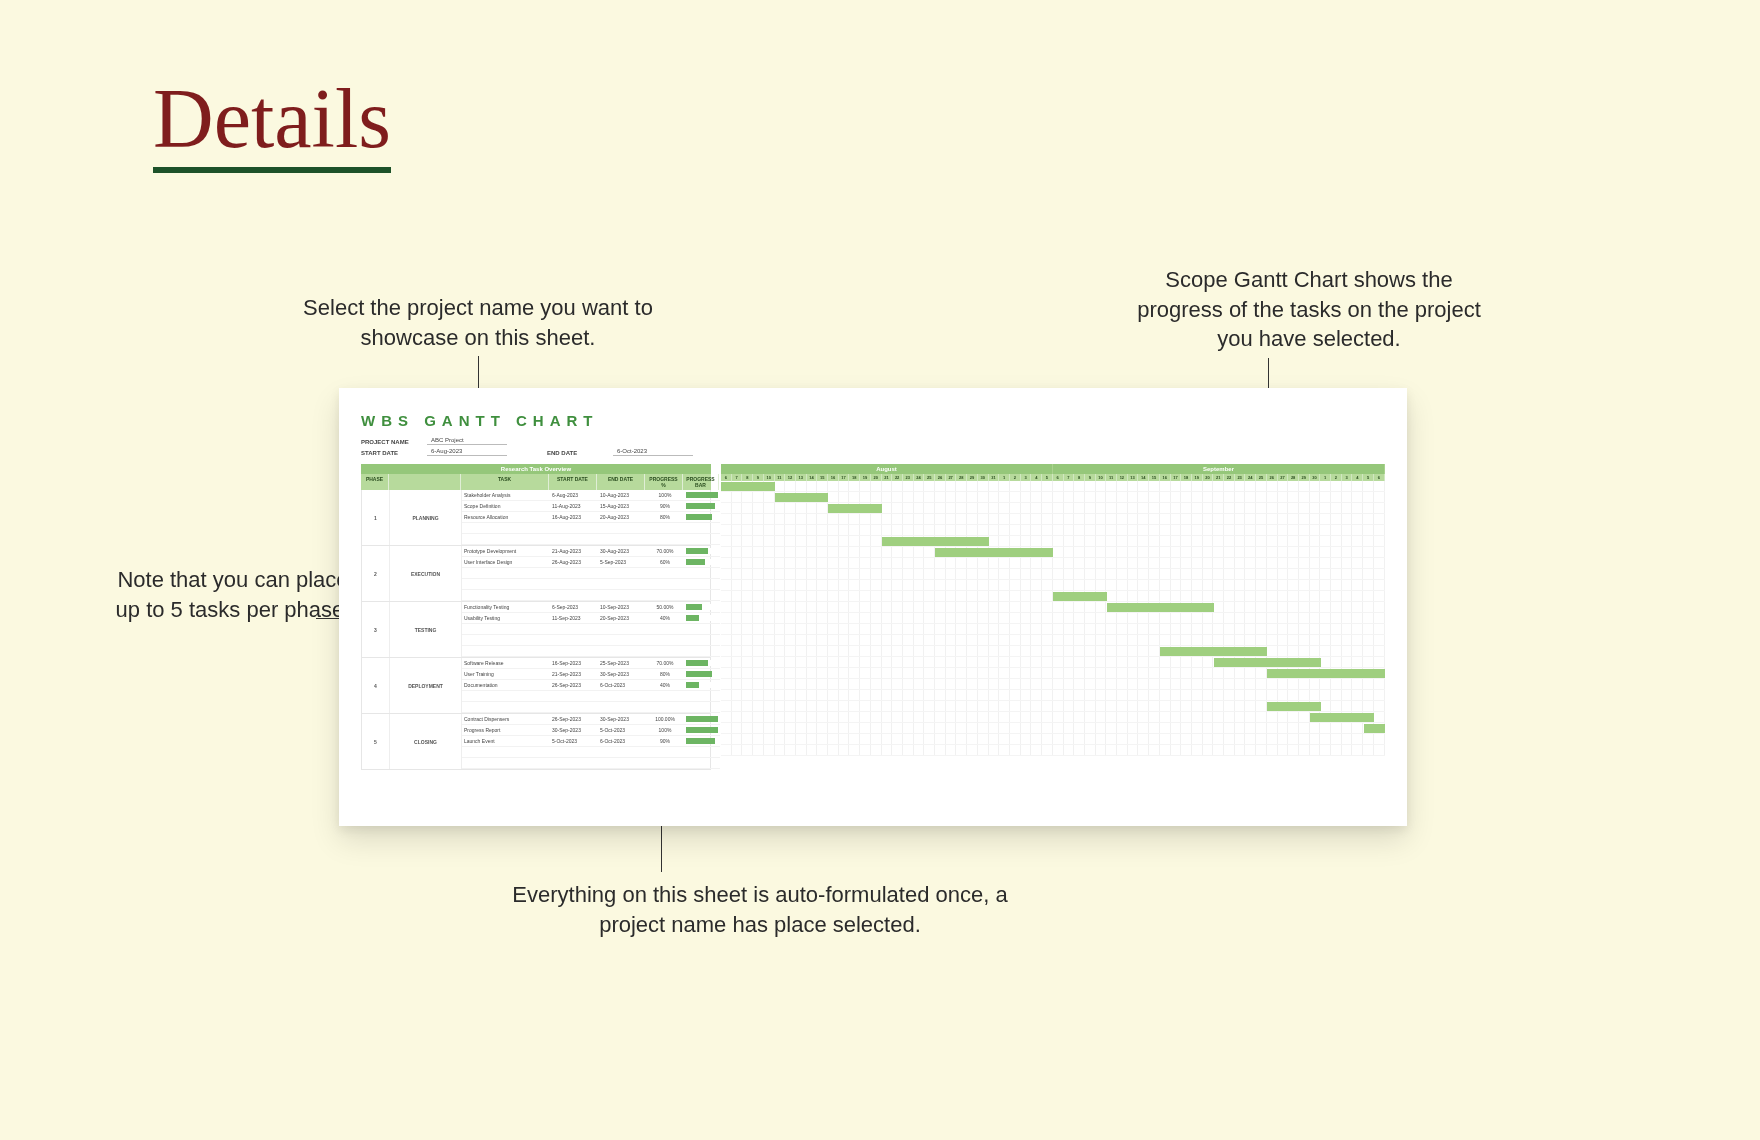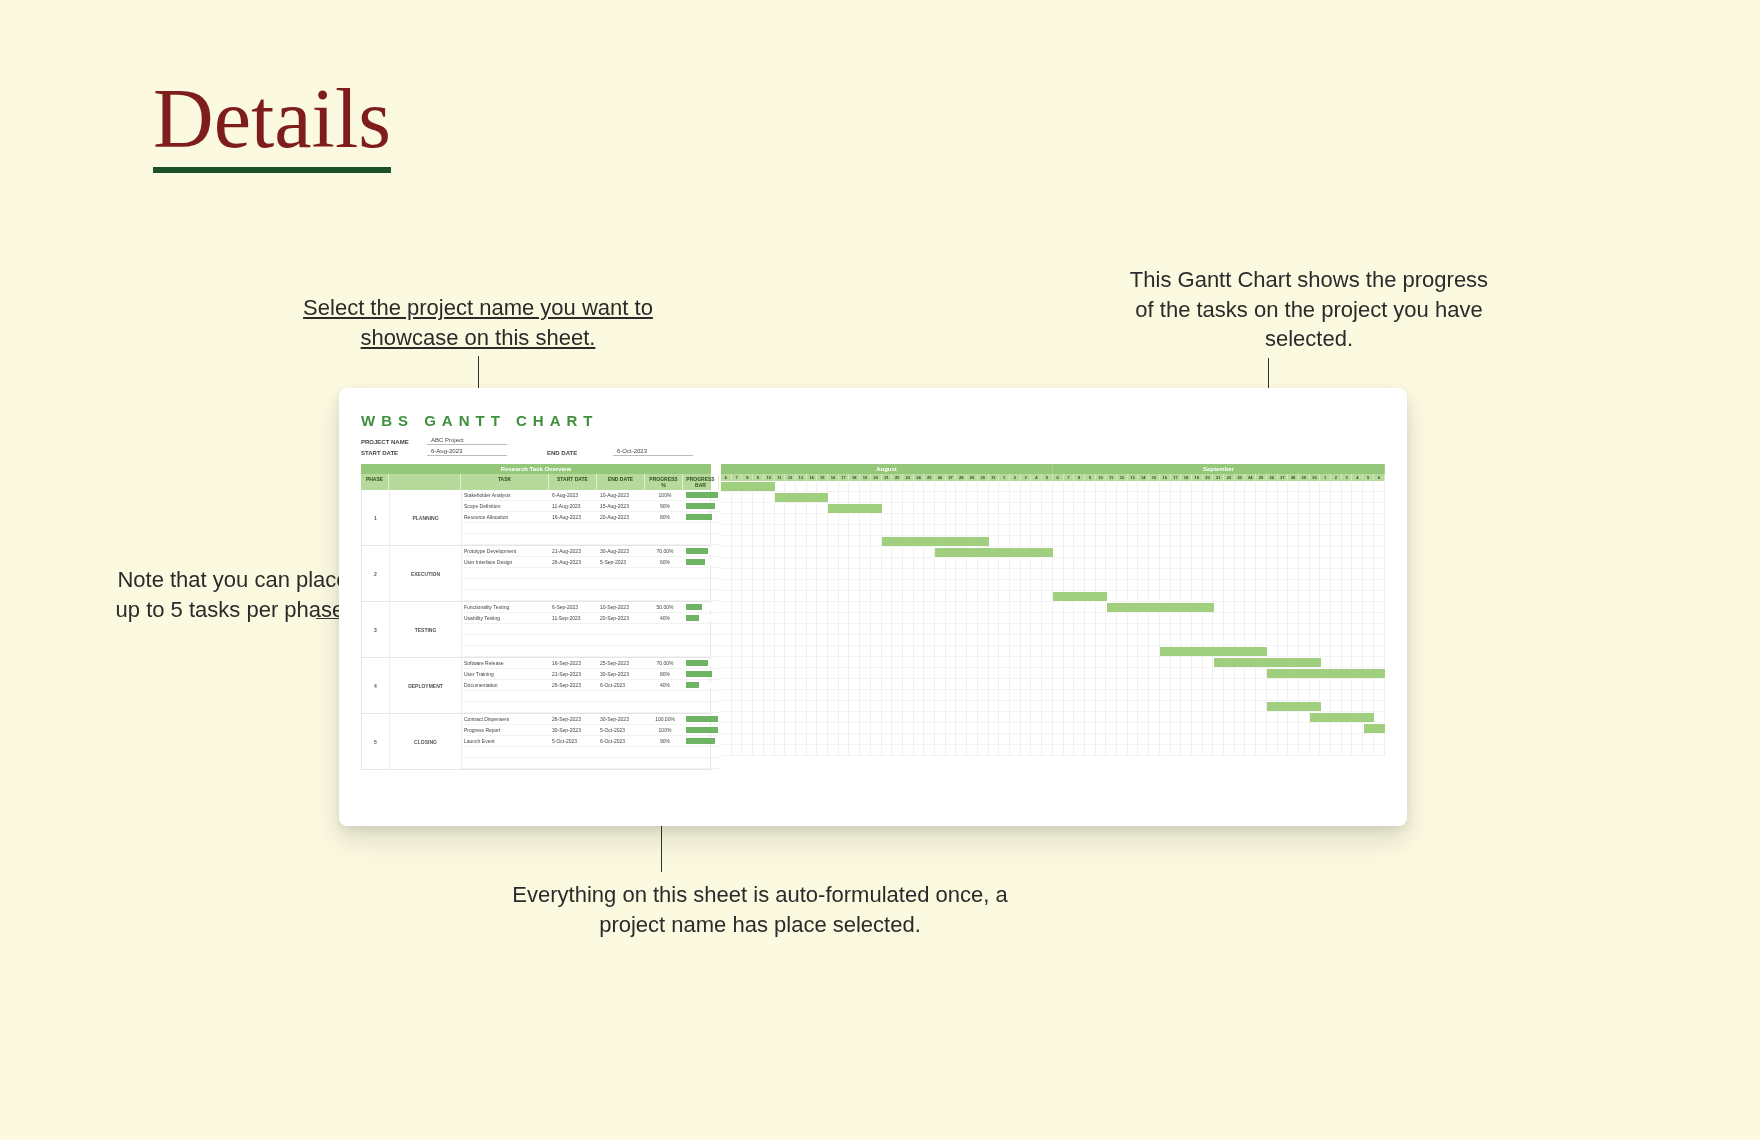--- a/index.html
+++ b/index.html
@@ -22,21 +22,21 @@
     font-family: 'Georgia', serif;
   }
   .annotation {
     position: absolute;
     font-family: -apple-system, 'Segoe UI', sans-serif;
     font-size: 22px;
     color: #2b2b2b;
     line-height: 1.35;
     text-align: center;
   }
-  .ann-topleft { left: 288px; top: 293px; width: 380px; text-decoration: underline; }
+  .ann-topleft { left: 288px; top: 293px; width: 380px; }
   .ann-topright { left: 1124px; top: 265px; width: 370px; }
   .ann-left { left: 108px; top: 565px; width: 250px; text-align: center;}
   .ann-bottom { left: 500px; top: 880px; width: 520px; }
   .arrow-line { position: absolute; background: #333; }
   .arrow-v { width: 1px; }
   .arrow-h { height: 1px; }
   .arrow-head {
     position: absolute;
     width: 0; height: 0;
     border-left: 4px solid transparent;
@@ -52,21 +52,20 @@
   }
 
   .sheet-shadow {
     position: absolute;
     left: 339px;
     top: 388px;
     width: 1068px;
     height: 438px;
     background: #fff;
     box-shadow: 0 14px 28px rgba(0,0,0,0.12), 0 4px 10px rgba(0,0,0,0.08);
-    border-radius: 8px;
   }
   .sheet {
     position: absolute;
     inset: 0;
     padding: 24px 22px 18px 22px;
     font-family: Arial, sans-serif;
   }
   .chart-title {
     font-size: 15px;
     letter-spacing: 6px;
@@ -140,21 +139,21 @@
   .g-row { height:11px; border-bottom:1px solid #f4f4f4; position:relative;}
   .g-bar { position:absolute; top:1px; height:9px; background:#9fcf7f;}
   .g-spacer { height:11px; border-bottom:1px solid #f4f4f4;}
 </style>
 </head>
 <body>
 
 <h1 class="page-title">Details</h1>
 
 <div class="annotation ann-topleft">Select the project name you want to showcase on this sheet.</div>
-<div class="annotation ann-topright">This Gantt Chart shows the progress of the tasks on the project you have selected.</div>
+<div class="annotation ann-topright">Scope Gantt Chart shows the progress of the tasks on the project you have selected.</div>
 <div class="annotation ann-left">Note that you can place up to 5 tasks per phase.</div>
 <div class="annotation ann-bottom">Everything on this sheet is auto-formulated once, a project name has place selected.</div>
 
 <div class="arrow-line arrow-v" style="left:478px; top:356px; height:72px;"></div>
 <div class="arrow-head arrow-head-down" style="left:474px; top:426px;"></div>
 
 <div class="arrow-line arrow-v" style="left:1268px; top:358px; height:200px;"></div>
 <div class="arrow-head arrow-head-down" style="left:1264px; top:556px;"></div>
 
 <div class="arrow-line arrow-h" style="left:316px; top:618px; width:50px;"></div>

